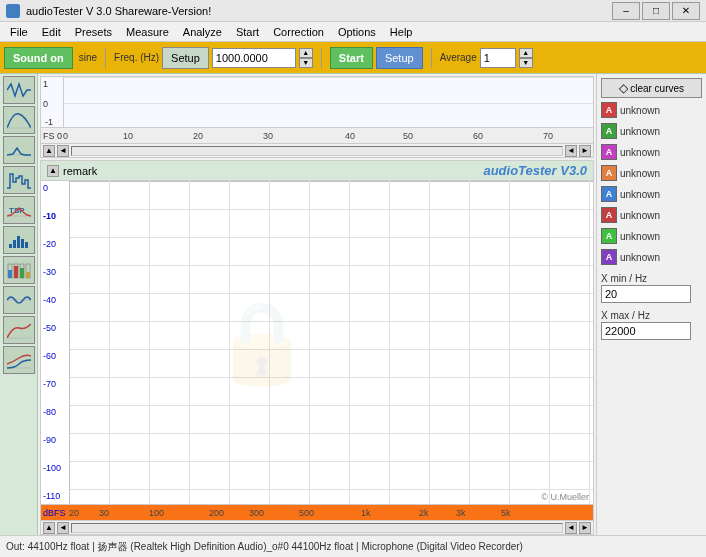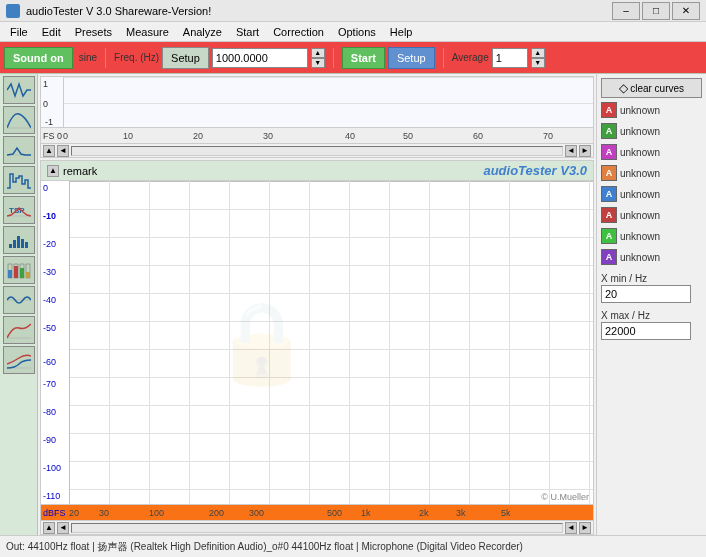--- a/index.html
+++ b/index.html
@@ -62,21 +62,21 @@
       gap: 2px;
     }
     .menu-item {
       padding: 2px 6px;
       cursor: pointer;
       font-size: 11px;
     }
 
     
     #toolbar {
-      background: #ef4444;
+      background: #eab308;
       border-bottom: 1px solid #b0c8b0;
       height: 32px;
       display: flex;
       align-items: center;
       padding: 0 4px;
       gap: 6px;
     }
     .toolbar-group {
       display: flex;
       align-items: center;
@@ -99,21 +99,21 @@
       border: 1px solid #409040;
       color: white;
       font-weight: bold;
     }
     .toolbar-btn.blue {
       background: #6090d0;
       border: 1px solid #4070b0;
       color: white;
     }
     .freq-input {
-      width: 96px;
+      width: 84px;
       height: 20px;
       border: 1px solid #888;
       font-size: 11px;
       padding: 1px 3px;
     }
     .spin-container {
       display: flex;
       flex-direction: column;
       height: 20px;
     }
@@ -583,21 +583,21 @@
         <span style="color:#4080cc;font-size:13px;font-style:italic;font-weight:bold;">audioTester  V3.0</span>
       </div>
       <div id="freq-chart-canvas">
 
         <span class="freq-ylabel" style="top:2px;">0</span>
         <span class="freq-ylabel" style="top:30px;font-weight:bold;">-10</span>
         <span class="freq-ylabel" style="top:58px;">-20</span>
         <span class="freq-ylabel" style="top:86px;">-30</span>
         <span class="freq-ylabel" style="top:114px;">-40</span>
         <span class="freq-ylabel" style="top:142px;">-50</span>
-        <span class="freq-ylabel" style="top:176px;">-60</span>
+        <span class="freq-ylabel" style="top:170px;">-60</span>
         <span class="freq-ylabel" style="top:198px;">-70</span>
         <span class="freq-ylabel" style="top:226px;">-80</span>
         <span class="freq-ylabel" style="top:254px;">-90</span>
         <span class="freq-ylabel" style="top:282px;">-100</span>
         <span class="freq-ylabel" style="top:310px;">-110</span>
 
         <div class="hgrid-line" style="top:0px;left:28px;background:#c0c0c0;"></div>
         <div class="hgrid-line" style="top:28px;left:28px;"></div>
         <div class="hgrid-line" style="top:56px;left:28px;"></div>
         <div class="hgrid-line" style="top:84px;left:28px;"></div>
@@ -629,21 +629,21 @@
 
         <div style="position:absolute;top:50%;left:40%;transform:translate(-50%,-50%);opacity:0.08;font-size:80px;color:#888;pointer-events:none;">🔒</div>
       </div>
       <div id="freq-axis" style="height:16px;background:#f97316;border-top:1px solid #ccc;position:relative;display:flex;align-items:center;">
         <span style="position:absolute;left:2px;font-size:9px;color:#0000cc;">dBFS</span>
         <span class="freq-tick" style="left:28px;">20</span>
         <span class="freq-tick" style="left:58px;">30</span>
         <span class="freq-tick" style="left:108px;">100</span>
         <span class="freq-tick" style="left:168px;">200</span>
         <span class="freq-tick" style="left:208px;">300</span>
-        <span class="freq-tick" style="left:258px;margin-left:28px;">500</span>
+        <span class="freq-tick" style="left:258px;">500</span>
         <span class="freq-tick" style="left:320px;">1k</span>
         <span class="freq-tick" style="left:378px;">2k</span>
         <span class="freq-tick" style="left:415px;">3k</span>
         <span class="freq-tick" style="left:460px;">5k</span>
 
       </div>
       <div id="freq-scroll">
         <div class="scroll-arrow">▲</div>
         <div class="scroll-arrow">◄</div>
         <div class="scrollbar-track"></div>

